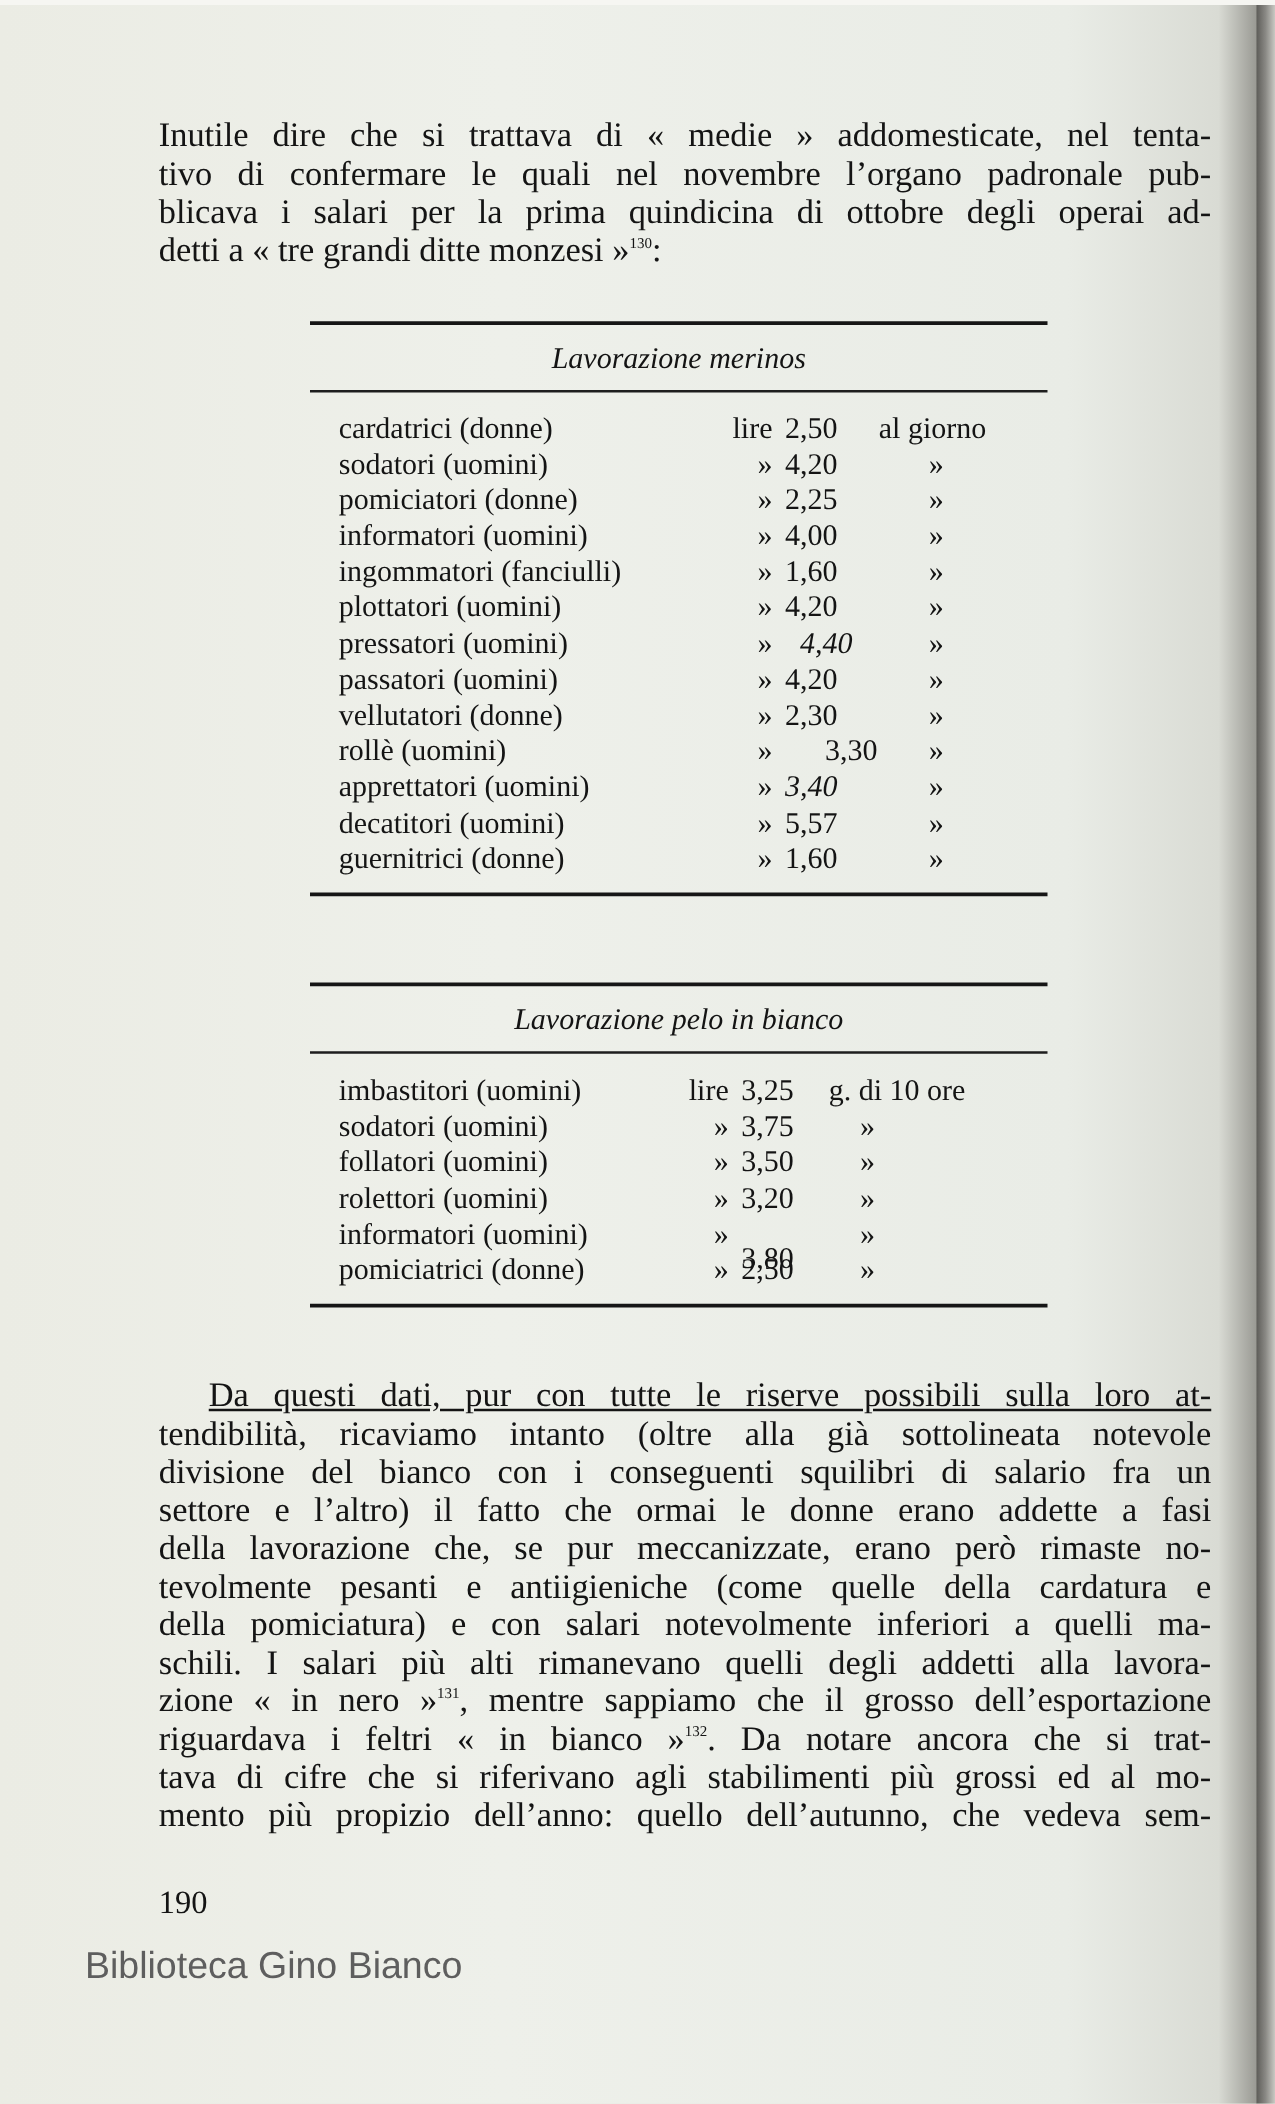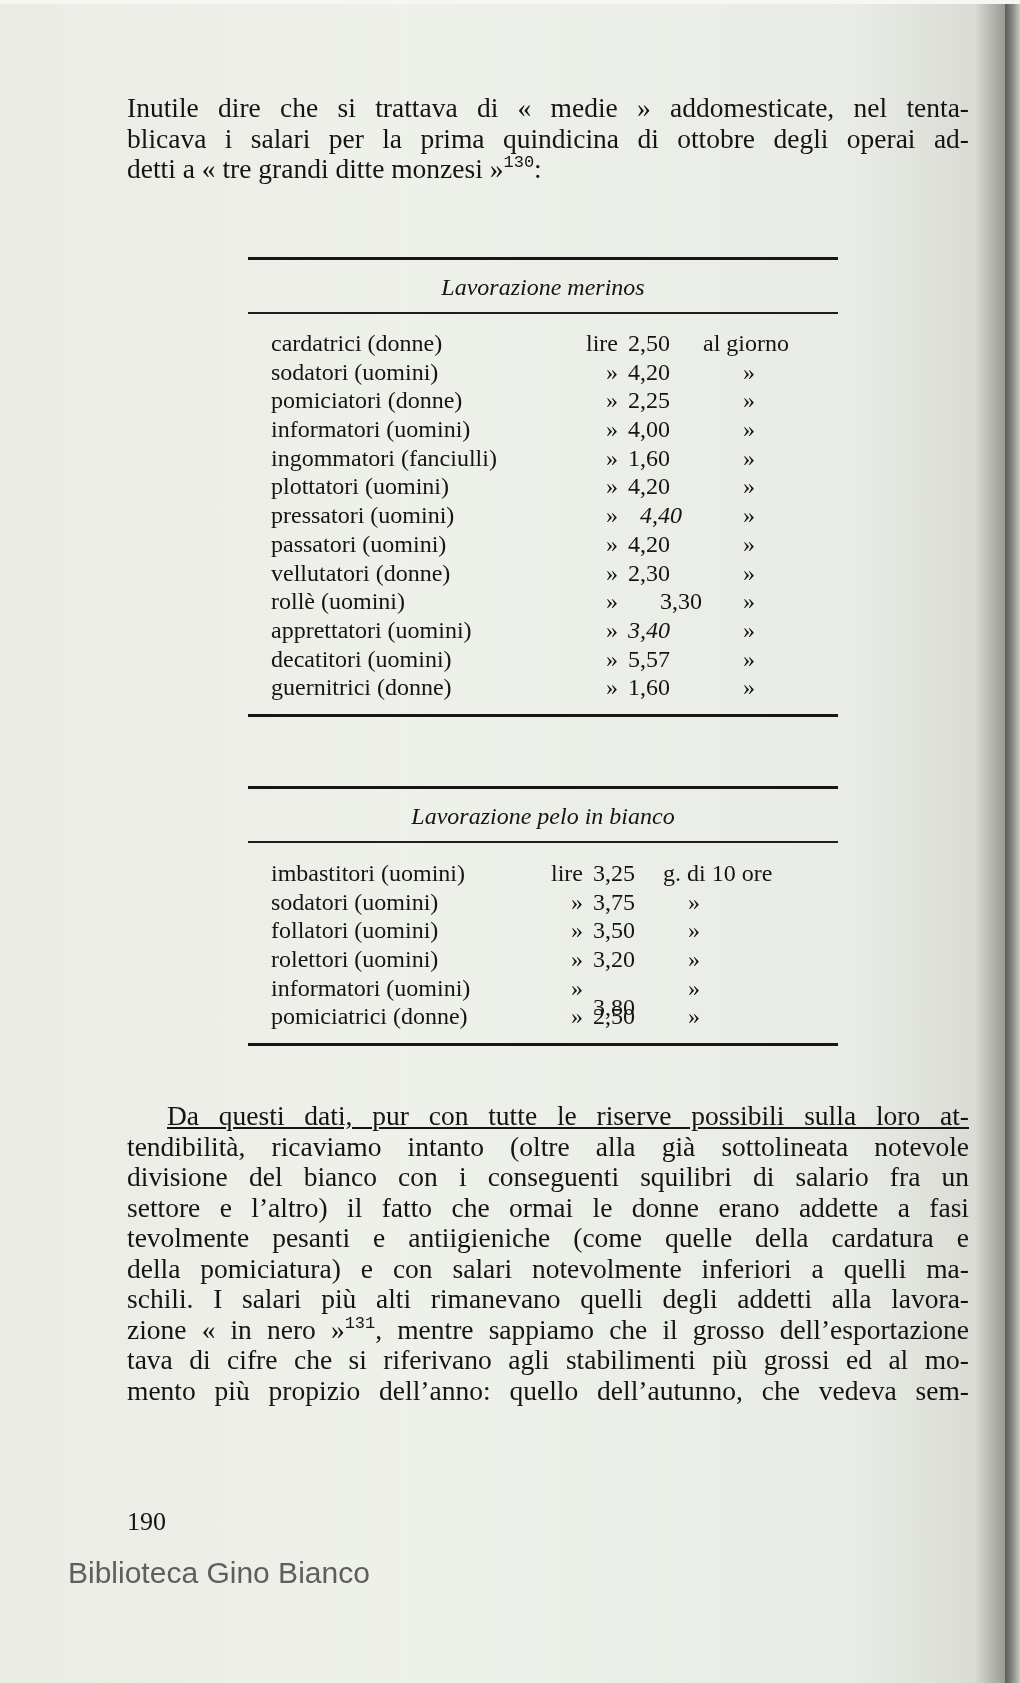--- a/index.html
+++ b/index.html
@@ -23,21 +23,21 @@
   .para {
     position: absolute; left: 127px; width: 842px;
     font-size: 27.5px; line-height: 30.5px;
   }
   .para .line {
     display: block; text-align: justify; text-align-last: justify; white-space: nowrap;
     height: 30.5px;
   }
   .para .line.last { text-align-last: left; }
   .para .line.indent { padding-left: 40px; text-decoration: underline; }
-  sup { font-size: 17px; line-height: 0; vertical-align: 11px; font-family: Liberation Mono, monospace; }
+  sup { font-size: 12px; line-height: 0; vertical-align: 11px; }
   .table {
     position: absolute; left: 248px; width: 590px; font-size: 24px;
   }
   .rule-thick { height: 3px; background: #161616; }
   .rule-thin  { height: 2px; background: #1e1e1e; }
   .tcaption {
     text-align: center; font-style: italic; font-size: 24px; line-height: 30px;
     margin: 12px 0 10px;
   }
   .row { position: relative; height: 28.7px; line-height: 28.7px; white-space: nowrap; }
@@ -57,20 +57,21 @@
 </style>
 </head>
 <body>
 
 <div class="page"></div>
 <div class="spine"></div>
 <div class="topstrip"></div>
 
 <div class="para" style="top:93px;">
   <span class="line">Inutile dire che si trattava di « medie » addomesticate, nel tenta-</span>
+  <span class="line">tivo di confermare le quali nel novembre l’organo padronale pub-</span>
   <span class="line">blicava i salari per la prima quindicina di ottobre degli operai ad-</span>
   <span class="line last"><span>detti a « tre grandi ditte monzesi »</span><sup>130</sup><span>:</span></span>
 </div>
 
 <div class="table" style="top:257px;">
   <div class="rule-thick"></div>
   <div class="tcaption">Lavorazione merinos</div>
   <div class="rule-thin"></div>
   <div id="t0rows" style="margin-top:15px;">
       <div class="row">
@@ -198,22 +199,24 @@
       </div>
     </div>
   <div class="rule-thick" style="margin-top:12px;"></div>
 </div>
 
 <div class="para" style="top:1101px;">
   <span class="line indent">Da questi dati, pur con tutte le riserve possibili sulla loro at-</span>
   <span class="line">tendibilità, ricaviamo intanto (oltre alla già sottolineata notevole</span>
   <span class="line">divisione del bianco con i conseguenti squilibri di salario fra un</span>
   <span class="line">settore e l’altro) il fatto che ormai le donne erano addette a fasi</span>
+  <span class="line">della lavorazione che, se pur meccanizzate, erano però rimaste no-</span>
   <span class="line">tevolmente pesanti e antiigieniche (come quelle della cardatura e</span>
   <span class="line">della pomiciatura) e con salari notevolmente inferiori a quelli ma-</span>
   <span class="line">schili. I salari più alti rimanevano quelli degli addetti alla lavora-</span>
   <span class="line"><span>zione « in nero »</span><sup>131</sup><span>, mentre sappiamo che il grosso dell’esportazione</span></span>
+  <span class="line"><span>riguardava i feltri « in bianco »</span><sup>132</sup><span>. Da notare ancora che si trat-</span></span>
   <span class="line">tava di cifre che si riferivano agli stabilimenti più grossi ed al mo-</span>
   <span class="line">mento più propizio dell’anno: quello dell’autunno, che vedeva sem-</span>
 </div>
 
 <div class="footer-page">190</div>
 <div class="watermark">Biblioteca Gino Bianco</div>
 
 </body></html>

